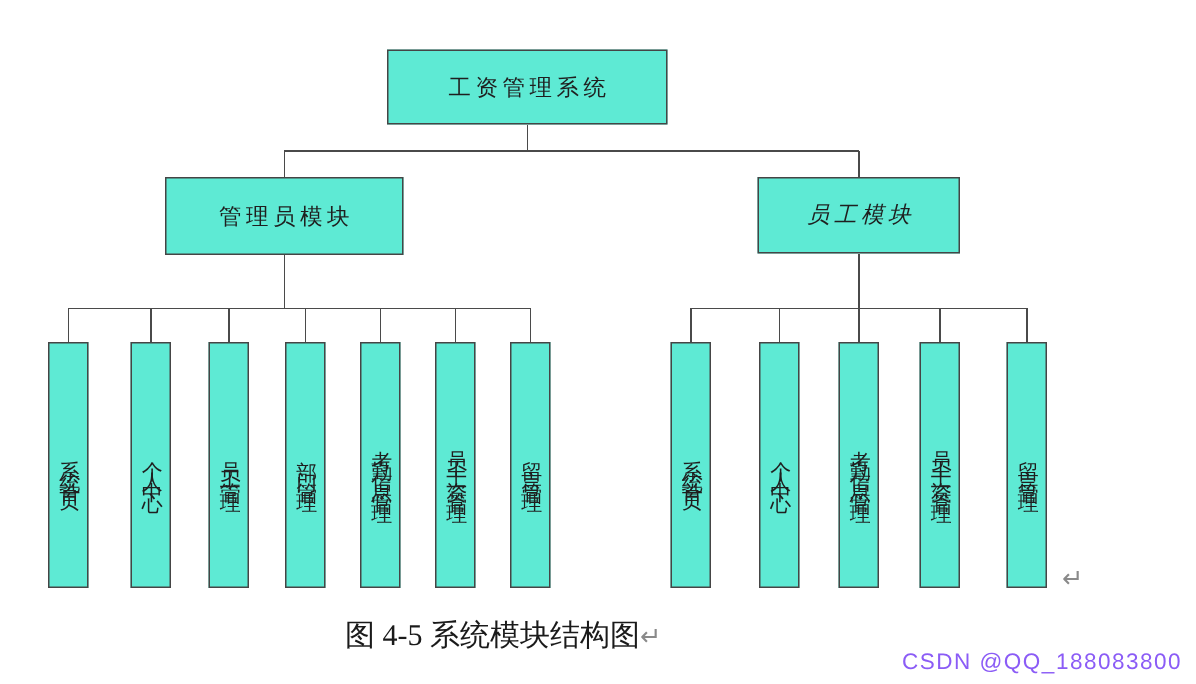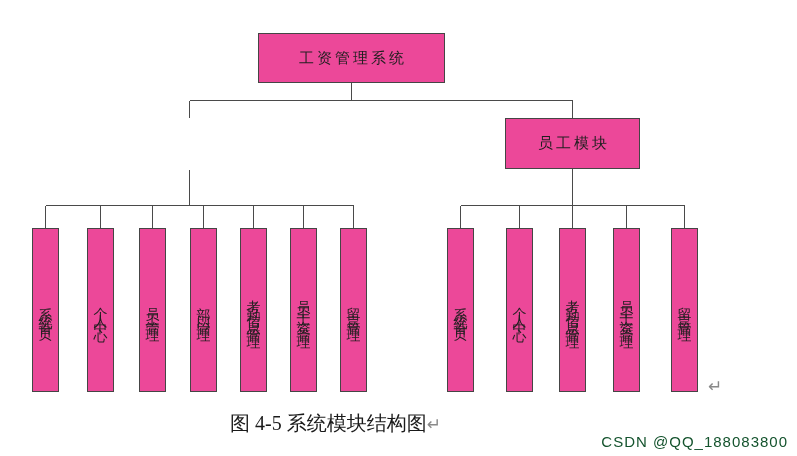--- a/index.html
+++ b/index.html
@@ -2,44 +2,44 @@
 <html><head>
 <meta charset="utf-8">
 <style>
   html,body{margin:0;padding:0;background:#fff;}
   .canvas{
     position:relative;width:797px;height:456px;background:#ffffff;overflow:hidden;
     font-family:"DejaVu Sans","Liberation Sans",sans-serif;color:#1f1f1f;
   }
   .wires{position:absolute;left:0;top:0;width:797px;height:456px;}
   .node{
-    position:absolute;background:#ec4899;border:1px solid #454545;
+    position:absolute;background:#5eead4;border:1px solid #454545;
     display:flex;align-items:center;justify-content:center;box-sizing:border-box;
   }
   .node-h{font-size:15px;letter-spacing:3px;text-indent:3px;}
   .node-root{left:258px;top:33px;width:187px;height:50px;}
   .node-admin{left:110px;top:118px;width:159px;height:52px;}
-  .node-emp{left:505px;top:118px;width:135px;height:51px;}
+  .node-emp{left:505px;top:118px;width:135px;height:51px;font-style:italic;}
   .leaf{top:228px;width:27px;height:164px;}
   .leaf span{
     writing-mode:vertical-rl;text-orientation:upright;
     font-size:14px;letter-spacing:7px;line-height:27px;
   }
   .lf0{left:32px;}  .lf1{left:87px;}  .lf2{left:139px;} .lf3{left:190px;}
   .lf4{left:240px;} .lf5{left:290px;} .lf6{left:340px;}
   .rf0{left:447px;} .rf1{left:506px;} .rf2{left:559px;} .rf3{left:613px;} .rf4{left:671px;}
   .caption{
     position:absolute;left:230px;top:410px;width:260px;
     font-family:"Liberation Serif","DejaVu Serif",serif;
     font-size:20px;color:#1a1a1a;white-space:nowrap;
   }
   .return-mark{color:#8a8a8a;font-family:"DejaVu Sans",sans-serif;font-size:17px;}
   .float-return{position:absolute;left:708px;top:376px;font-size:17px;color:#8a8a8a;}
   .watermark{
-    position:absolute;right:9px;bottom:6px;font-size:15px;color:#14532d;
+    position:absolute;right:9px;bottom:6px;font-size:15px;color:#8b5cf6;
     font-family:"Liberation Sans","DejaVu Sans",sans-serif;letter-spacing:1px;
   }
 </style>
 </head>
 <body>
 
 <div class="canvas">
 
   <svg class="wires" viewBox="0 0 797 456" shape-rendering="crispEdges">
     <path fill="none" stroke="#4a4a4a" stroke-width="1" d="
@@ -62,20 +62,23 @@
       M519.5 205.5 L519.5 228
       M572.5 205.5 L572.5 228
       M626.5 205.5 L626.5 228
       M684.5 205.5 L684.5 228"></path>
   </svg>
 
   <div class="node node-h node-root">
     <span>工资管理系统</span>
   </div>
 
+  <div class="node node-h node-admin">
+    <span>管理员模块</span>
+  </div>
 
   <div class="node node-h node-emp">
     <span>员工模块</span>
   </div>
 
   <div class="node leaf lf0">
     <span>系统首页</span>
   </div>
   <div class="node leaf lf1">
     <span>个人中心</span>

